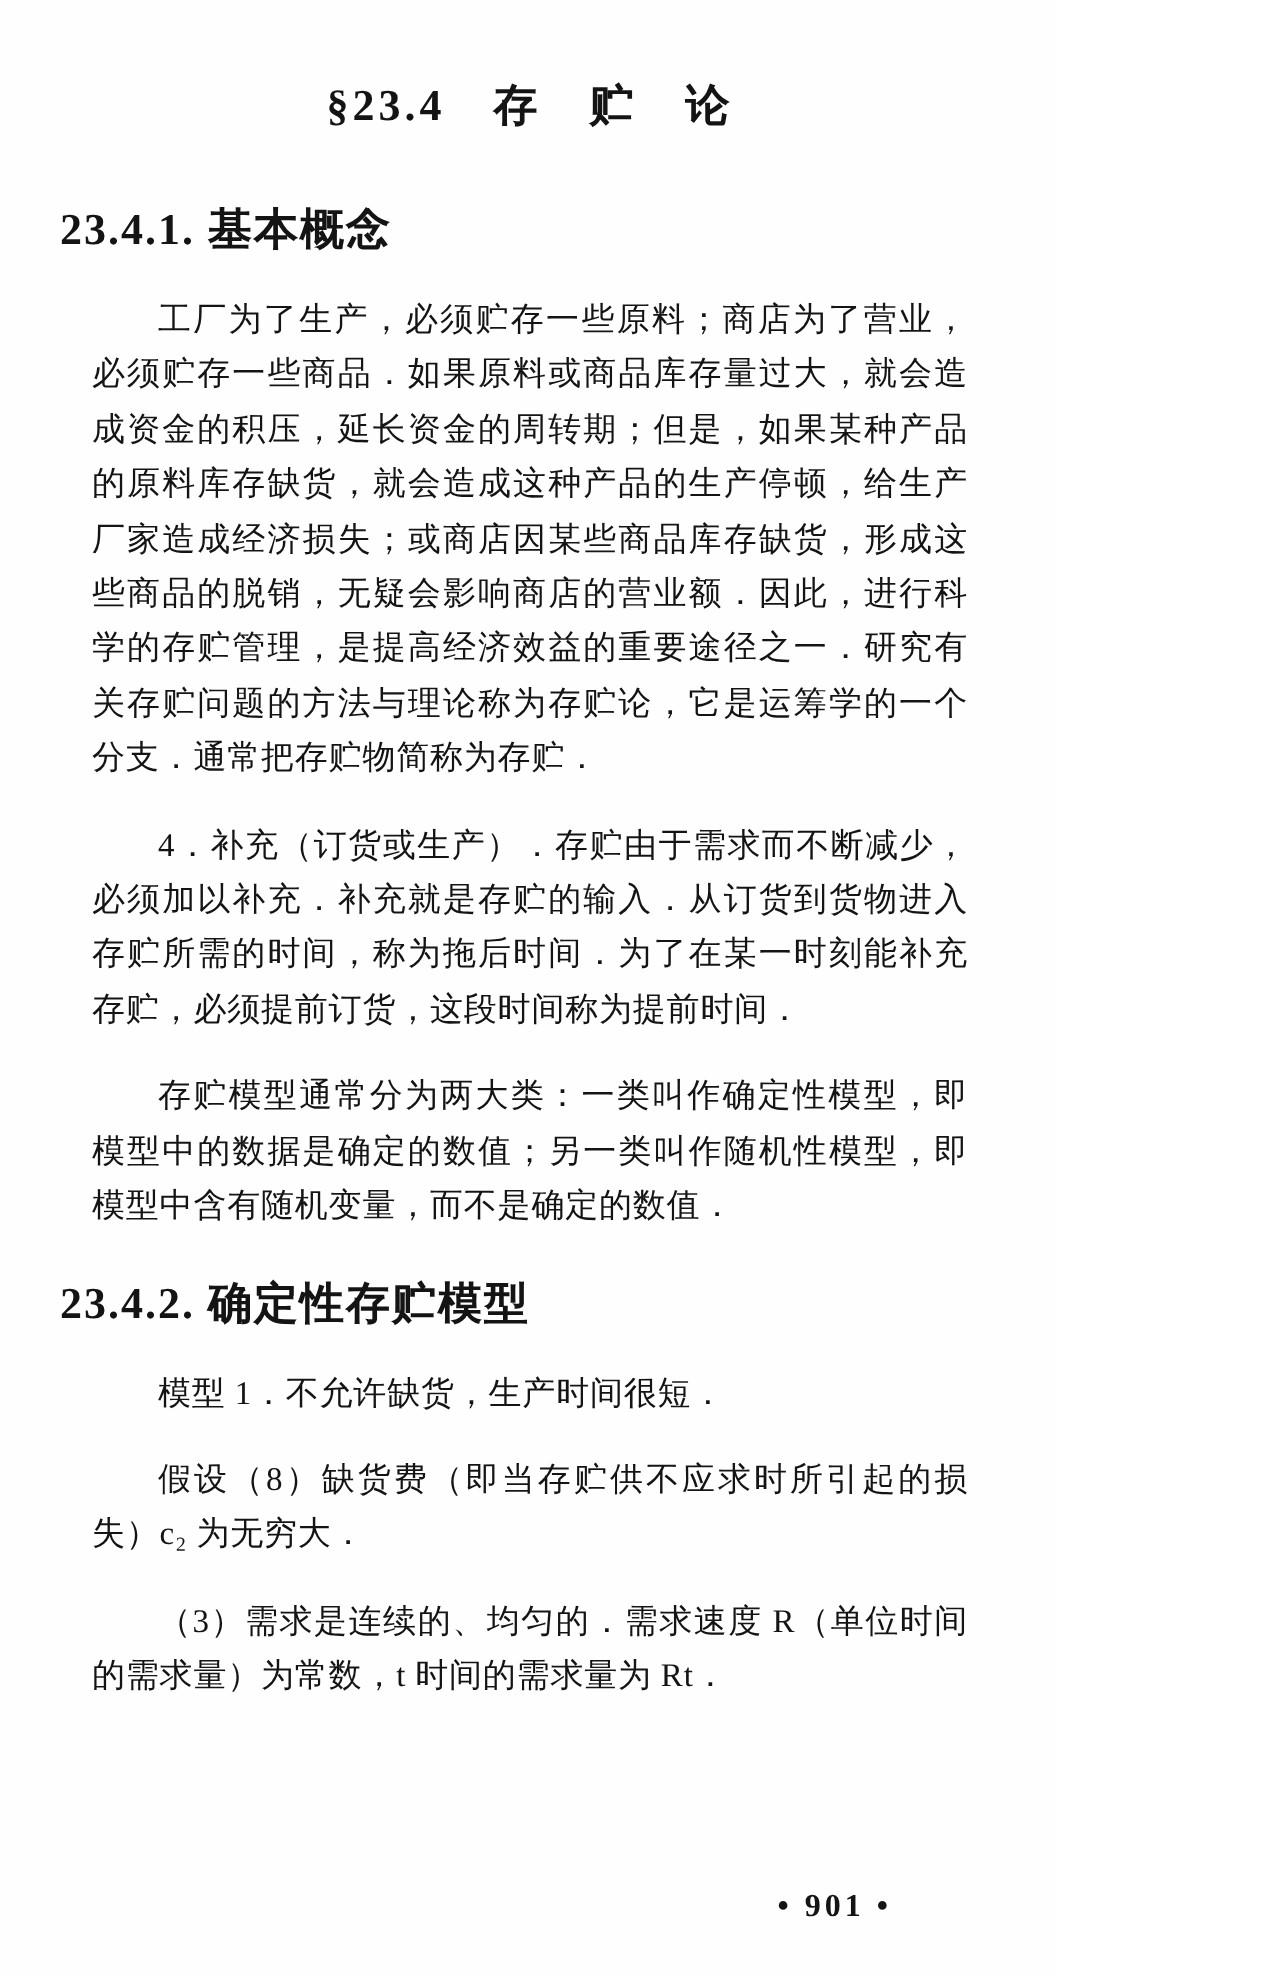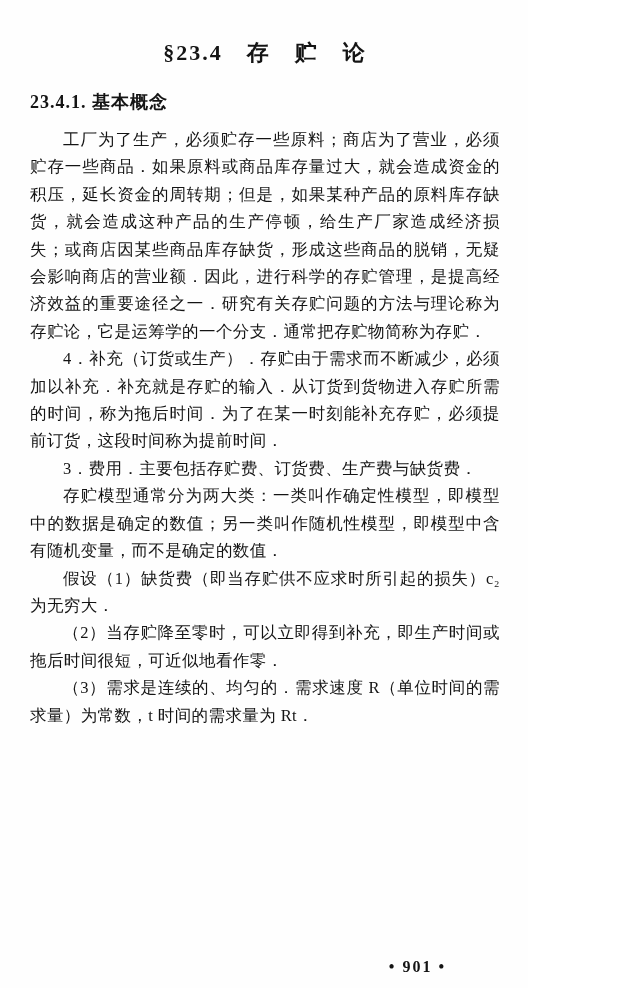--- a/index.html
+++ b/index.html
@@ -19,59 +19,59 @@
     overflow: hidden;
   }
   .doc-title {
     text-align: center;
     font-size: 22px;
     font-weight: bold;
     letter-spacing: 2px;
     margin: 8px 0 22px 0;
   }
   .sec-heading {
-    font-size: 18px;
+    font-size: 22px;
     font-weight: bold;
-    margin: 22px 0 12px 0;
+    margin: 32px 0 12px 0;
     letter-spacing: 1px;
   }
   .sec-heading.second {
     margin-top: 20px;
   }
   .body-par {
     font-size: 16.5px;
     line-height: 27.4px;
     text-align: justify;
     text-indent: 2em;
-    margin: 0;
+    margin: 16px;
     letter-spacing: 0.4px;
   }
   .page-number {
     position: absolute;
     right: 82px;
-    bottom: 12px;
+    bottom: 25px;
     font-size: 16px;
     font-weight: bold;
     letter-spacing: 2px;
   }
 </style>
 </head>
 <body>
 
 <div class="page">
 
   <div class="doc-title">§23.4　存　贮　论</div>
 
   <div class="sec-heading">23.4.1. 基本概念</div>
 
   <p class="body-par">工厂为了生产，必须贮存一些原料；商店为了营业，必须贮存一些商品．如果原料或商品库存量过大，就会造成资金的积压，延长资金的周转期；但是，如果某种产品的原料库存缺货，就会造成这种产品的生产停顿，给生产厂家造成经济损失；或商店因某些商品库存缺货，形成这些商品的脱销，无疑会影响商店的营业额．因此，进行科学的存贮管理，是提高经济效益的重要途径之一．研究有关存贮问题的方法与理论称为存贮论，它是运筹学的一个分支．通常把存贮物简称为存贮．</p>
   <p class="body-par">4．补充（订货或生产）．存贮由于需求而不断减少，必须加以补充．补充就是存贮的输入．从订货到货物进入存贮所需的时间，称为拖后时间．为了在某一时刻能补充存贮，必须提前订货，这段时间称为提前时间．</p>
-  <p class="body-par">3．费用．主要包括存贮费、订货费、生产费与缺货费．</p>
   <p class="body-par">存贮模型通常分为两大类：一类叫作确定性模型，即模型中的数据是确定的数值；另一类叫作随机性模型，即模型中含有随机变量，而不是确定的数值．</p>
 
+  <div class="sec-heading second">23.4.2. 确定性存贮模型</div>
 
-  <p class="body-par">假设（1）缺货费（即当存贮供不应求时所引起的损失）c₂ 为无穷大．</p>
-  <p class="body-par">（2）当存贮降至零时，可以立即得到补充，即生产时间或拖后时间很短，可近似地看作零．</p>
+  <p class="body-par">模型 1．不允许缺货，生产时间很短．</p>
+  <p class="body-par">假设（8）缺货费（即当存贮供不应求时所引起的损失）c₂ 为无穷大．</p>
   <p class="body-par">（3）需求是连续的、均匀的．需求速度 R（单位时间的需求量）为常数，t 时间的需求量为 Rt．</p>
 
   <div class="page-number">• 901 •</div>
 
 </div>
 
 </body></html>

